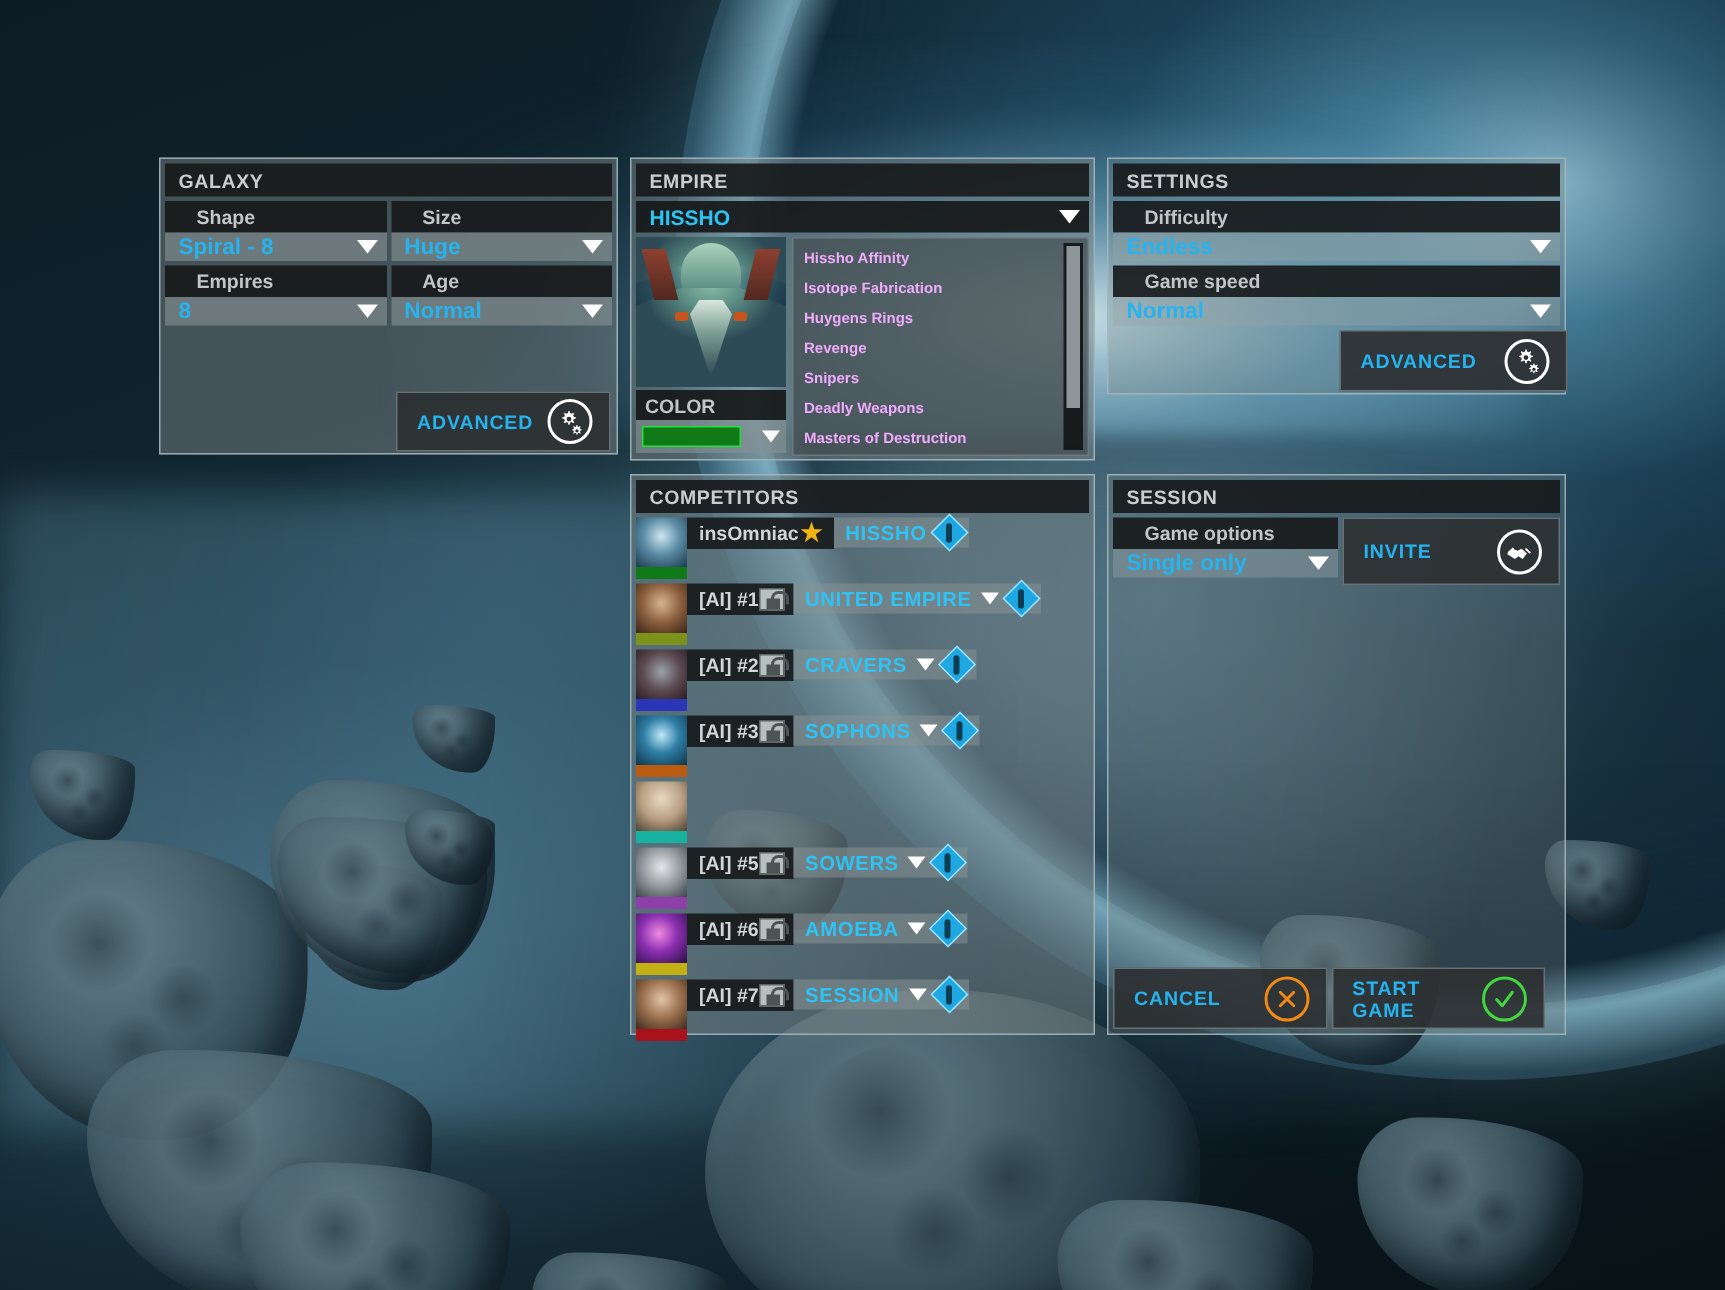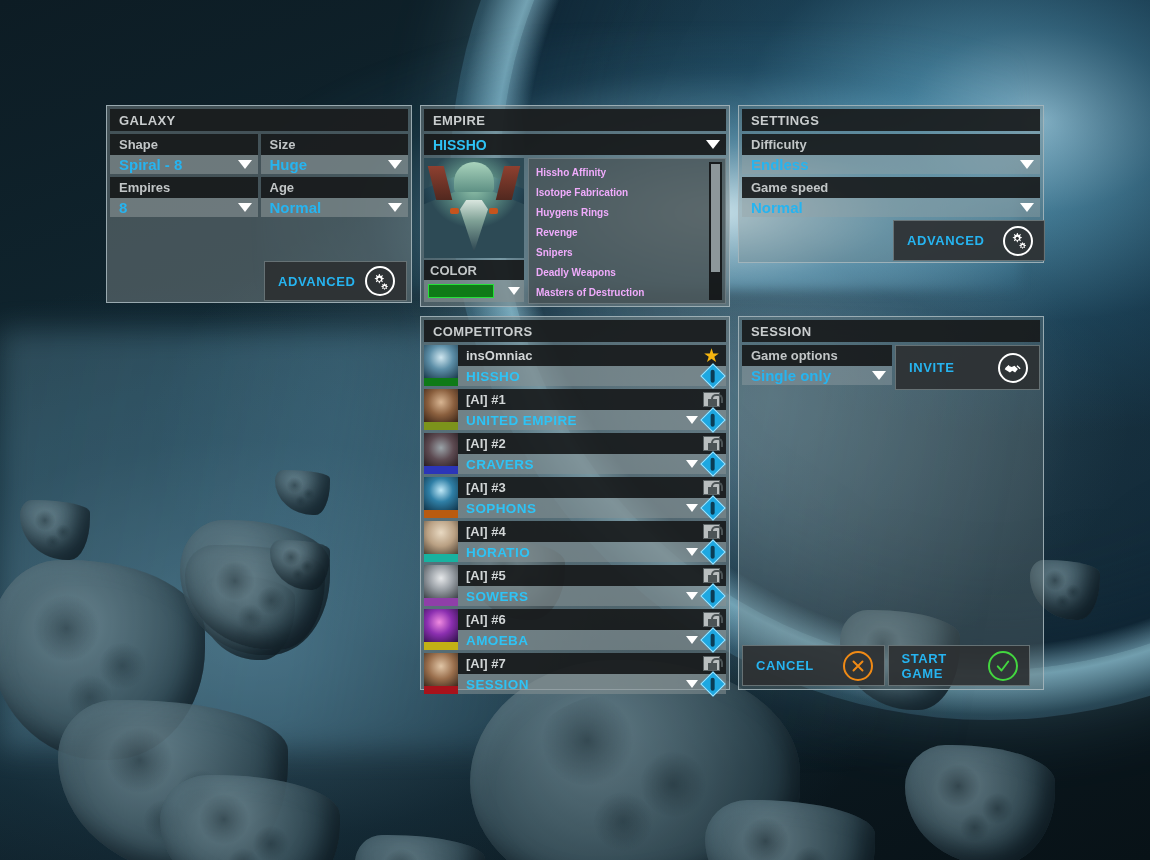--- a/index.html
+++ b/index.html
@@ -80,21 +80,21 @@
     padding-left: 9px;
   }
 
   
   .field { width: 100%; }
   .field-label {
     height: 21px;
     background: rgba(22,24,25,0.90);
     color: #c2c6c7;
     font-size: 13px; font-weight: bold;
-    display: flex; align-items: center; padding-left: 9px;
+    display: flex; align-items: center; padding-left: 21px;
   }
   .field-value {
     height: 19px;
     background: rgba(134,145,147,0.62);
     color: #26b4f0;
     font-size: 15px; font-weight: bold;
     display: flex; align-items: center; justify-content: space-between;
     padding: 0 6px 0 9px;
   }
   .caret {
@@ -213,21 +213,21 @@
   #settings .field-value { background: rgba(150,163,166,0.40); }
   #settings-advanced { position: absolute; left: 154px; top: 114px; width: 152px; height: 41px; }
 
   
   #competitors { left: 420px; top: 316px; width: 310px; height: 374px; }
   .comp-row { display: flex; margin-top: 3px; height: 41px; }
   .comp-row:first-of-type { margin-top: 3px; }
   .comp-avatar-col { width: 34px; flex: 0 0 34px; }
   .comp-avatar { width: 34px; height: 33px; position: relative; overflow: hidden; }
   .comp-color { width: 34px; height: 8px; }
-  .comp-main { flex: 1; display: flex; flex-direction: column; }
+  .comp-main { flex: 1; display: flex; flex-direction: row; }
   .comp-name-row {
     height: 21px; background: rgba(22,24,25,0.90);
     display: flex; align-items: center; justify-content: space-between;
     padding: 0 3px 0 8px;
   }
   .comp-player { color: #d2d6d7; font-size: 13px; font-weight: bold; }
   .comp-faction-row {
     height: 20px; background: rgba(134,145,147,0.55);
     display: flex; align-items: center; justify-content: flex-end;
     padding: 0 4px 0 8px; gap: 6px;
@@ -495,31 +495,20 @@
             <span class="caret sm"></span>
             <span class="affinity"></span>
           </div>
         </div>
       </div>
       <div class="comp-row">
         <div class="comp-avatar-col">
           <div class="comp-avatar" style="background: radial-gradient(circle at 50% 35%, rgb(232, 217, 194) 0%, rgb(185, 160, 131) 50%, rgb(79, 66, 52) 100%);"></div>
           <div class="comp-color" style="background: rgb(24, 178, 160);"></div>
         </div>
-        <div class="comp-main">
-          <div class="comp-name-row">
-            <span class="comp-player">[AI] #4</span>
-            <span class="lock-btn"></span>
-          </div>
-          <div class="comp-faction-row">
-            <span class="comp-faction">HORATIO</span>
-            <span class="caret sm"></span>
-            <span class="affinity"></span>
-          </div>
-        </div>
       </div>
       <div class="comp-row">
         <div class="comp-avatar-col">
           <div class="comp-avatar" style="background: radial-gradient(circle at 50% 40%, rgb(230, 232, 234) 0%, rgb(154, 160, 166) 45%, rgb(61, 67, 72) 100%);"></div>
           <div class="comp-color" style="background: rgb(143, 63, 168);"></div>
         </div>
         <div class="comp-main">
           <div class="comp-name-row">
             <span class="comp-player">[AI] #5</span>
             <span class="lock-btn"></span>

